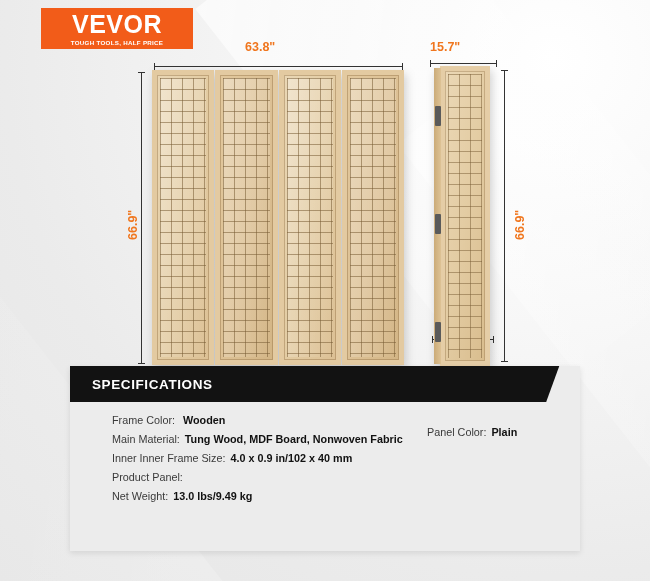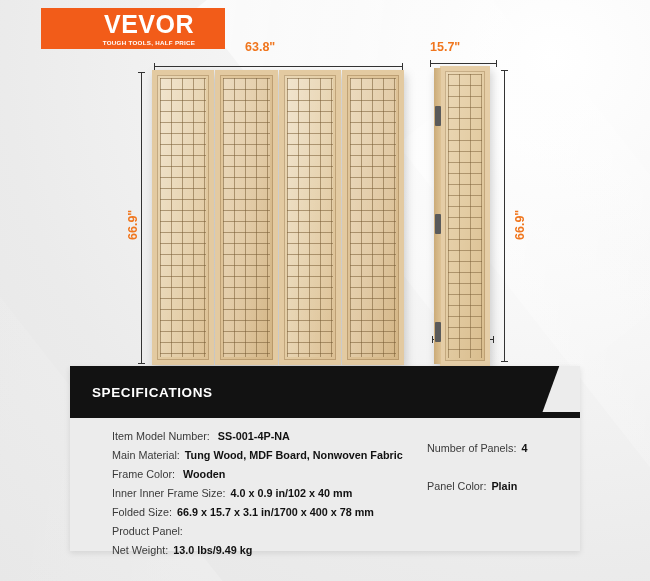--- a/index.html
+++ b/index.html
@@ -38,21 +38,20 @@
     position: absolute;
     left: 41px;
     top: 8px;
     width: 152px;
     height: 41px;
     background: #f25c19;
     display: flex;
     flex-direction: column;
     align-items: center;
     justify-content: center;
-    padding-left: 32px;
   }
   .logo-word {
     color: #ffffff;
     font-weight: bold;
     font-size: 25px;
     letter-spacing: 0.5px;
     line-height: 25px;
     font-family: "Liberation Sans", sans-serif;
   }
   .logo-tag {
@@ -211,21 +210,21 @@
     position: absolute;
     left: 70px;
     top: 366px;
     width: 510px;
     height: 185px;
     background: #ececec;
     box-shadow: 0 2px 6px rgba(0,0,0,0.10);
   }
   .spec-header {
     position: relative;
-    height: 52px;
+    height: 36px;
     background: #121212;
     display: flex;
     align-items: center;
     overflow: hidden;
   }
   .spec-header::after {
     content: "";
     position: absolute;
     right: -18px;
     top: -6px;
@@ -320,56 +319,42 @@
       <div class="hinge h3"></div>
     </div>
   </div>
 
   <div class="spec">
     <div class="spec-header">
       <div class="spec-header-title">SPECIFICATIONS</div>
     </div>
     <div class="spec-body">
 
-      <div class="spec-row">
-        <div class="spec-row-rel">
-          <span class="spec-label">Item Model Number:</span>
-          <span class="spec-value">SS-001-4P-NA</span>
-          <span class="spec-col2">
-            <span class="spec-label">Number of Panels:</span>
-            <span class="spec-value">4</span>
-          </span>
-        </div>
-      </div>
-
-      <div class="spec-row">
-        <span class="spec-label">Main Material:</span>
-        <span class="spec-value">Tung Wood, MDF Board, Nonwoven Fabric</span>
-      </div>
 
       <div class="spec-row">
         <div class="spec-row-rel">
           <span class="spec-label">Frame Color:</span>
           <span class="spec-value">Wooden</span>
           <span class="spec-col2">
             <span class="spec-label">Panel Color:</span>
             <span class="spec-value">Plain</span>
           </span>
         </div>
       </div>
 
       <div class="spec-row">
+        <span class="spec-label">Main Material:</span>
+        <span class="spec-value">Tung Wood, MDF Board, Nonwoven Fabric</span>
+      </div>
+
+      <div class="spec-row">
         <span class="spec-label">Inner Inner Frame Size:</span>
         <span class="spec-value">4.0 x 0.9 in/102 x 40 mm</span>
       </div>
 
-      <div class="spec-row">
-        <span class="spec-label">Folded Size:</span>
-        <span class="spec-value">66.9 x 15.7 x 3.1 in/1700 x 400 x 78 mm</span>
-      </div>
 
       <div class="spec-row">
         <span class="spec-label">Product Panel:</span>
       </div>
 
       <div class="spec-row">
         <span class="spec-label">Net Weight:</span>
         <span class="spec-value">13.0 lbs/9.49 kg</span>
       </div>
 

